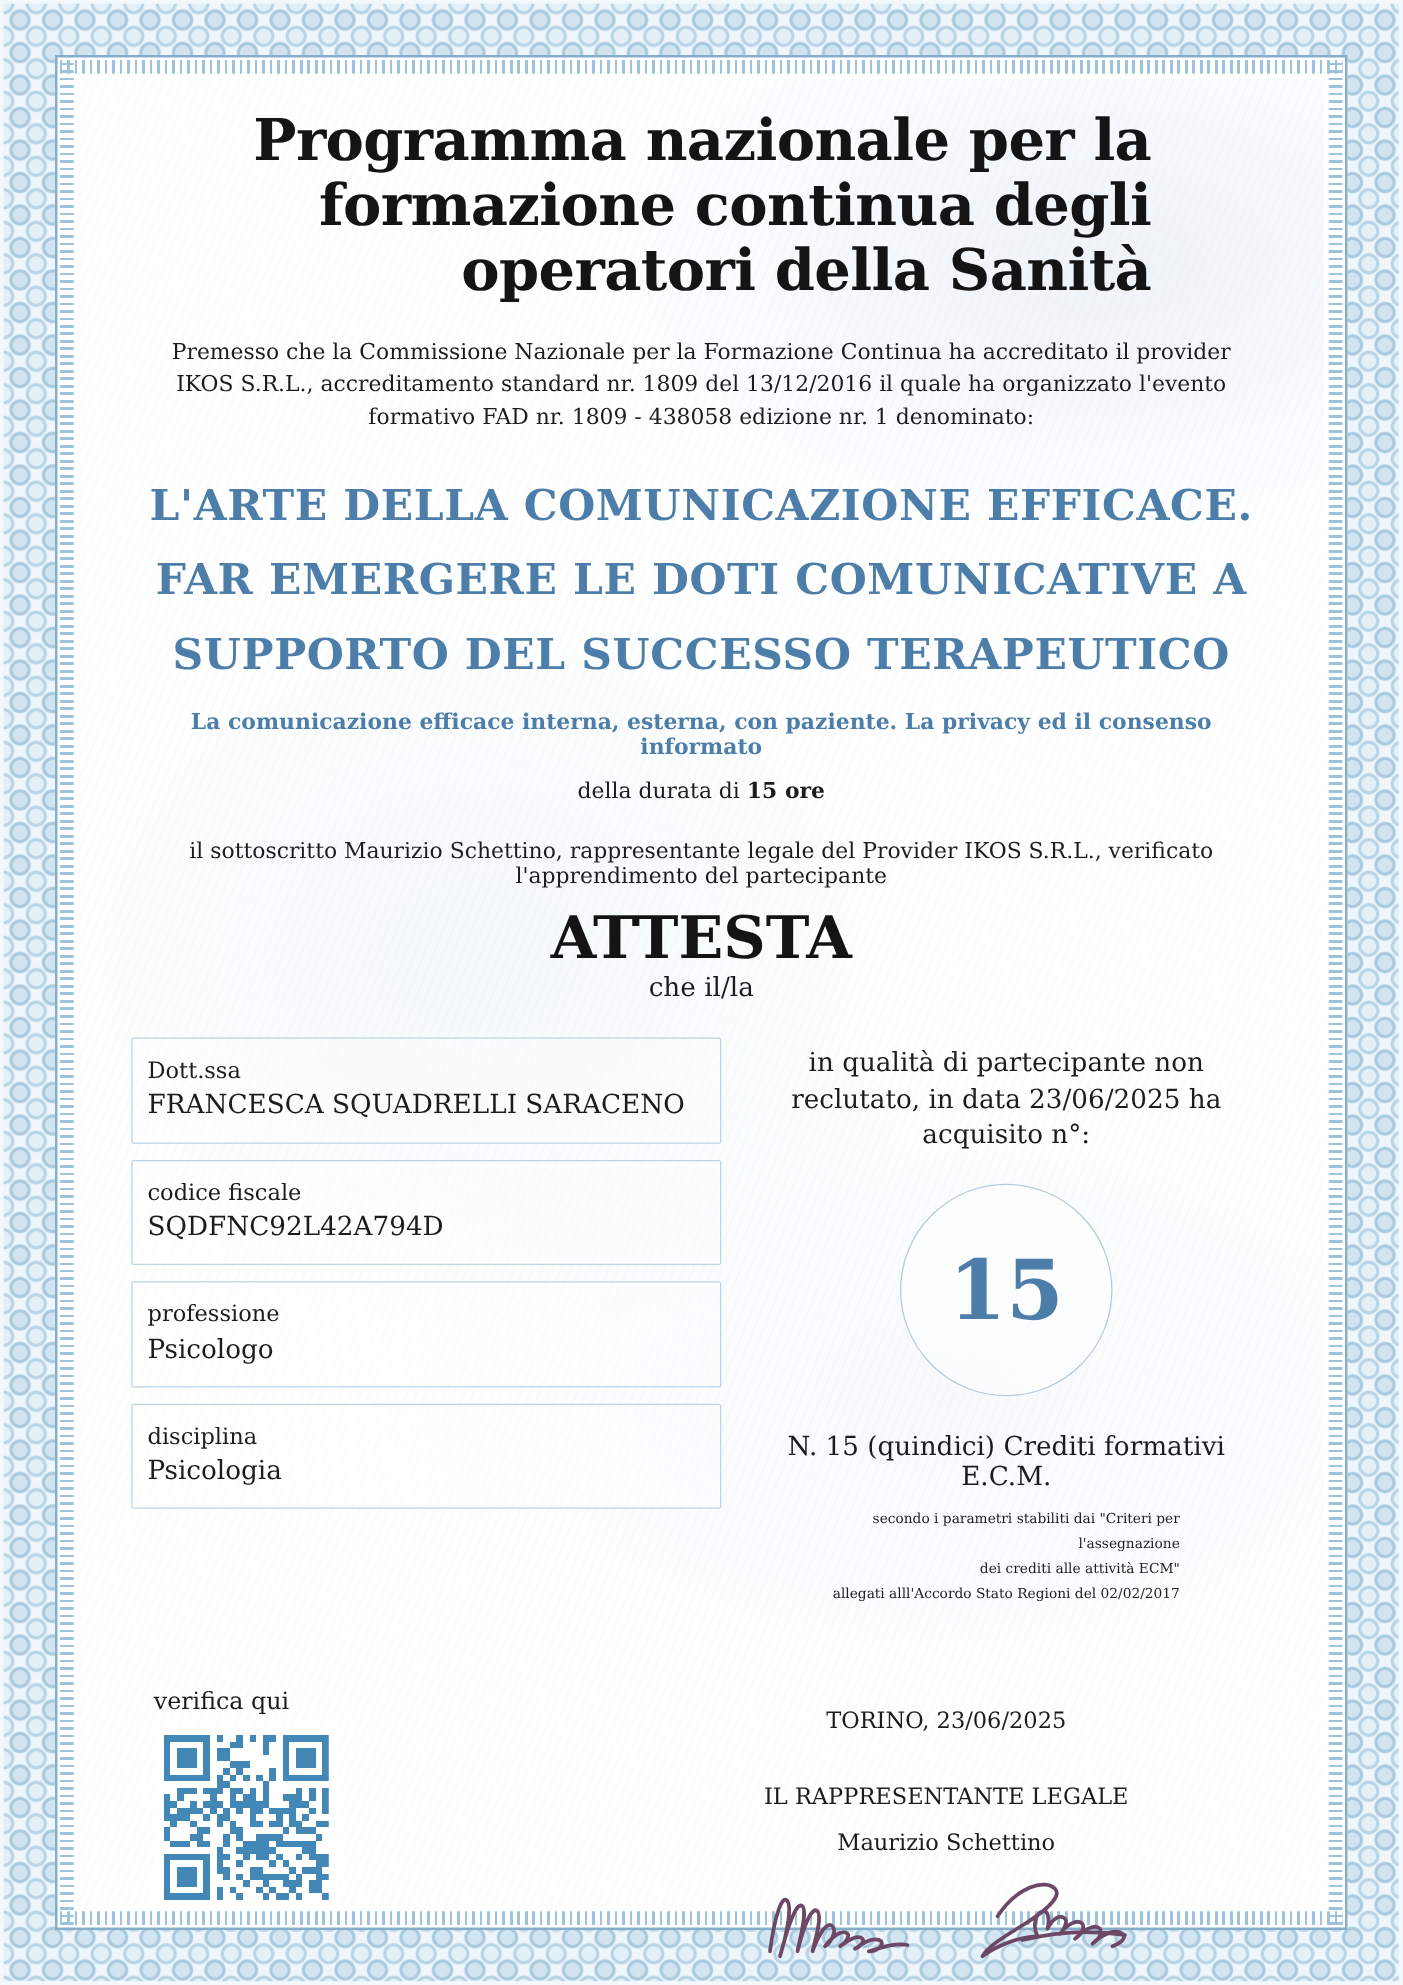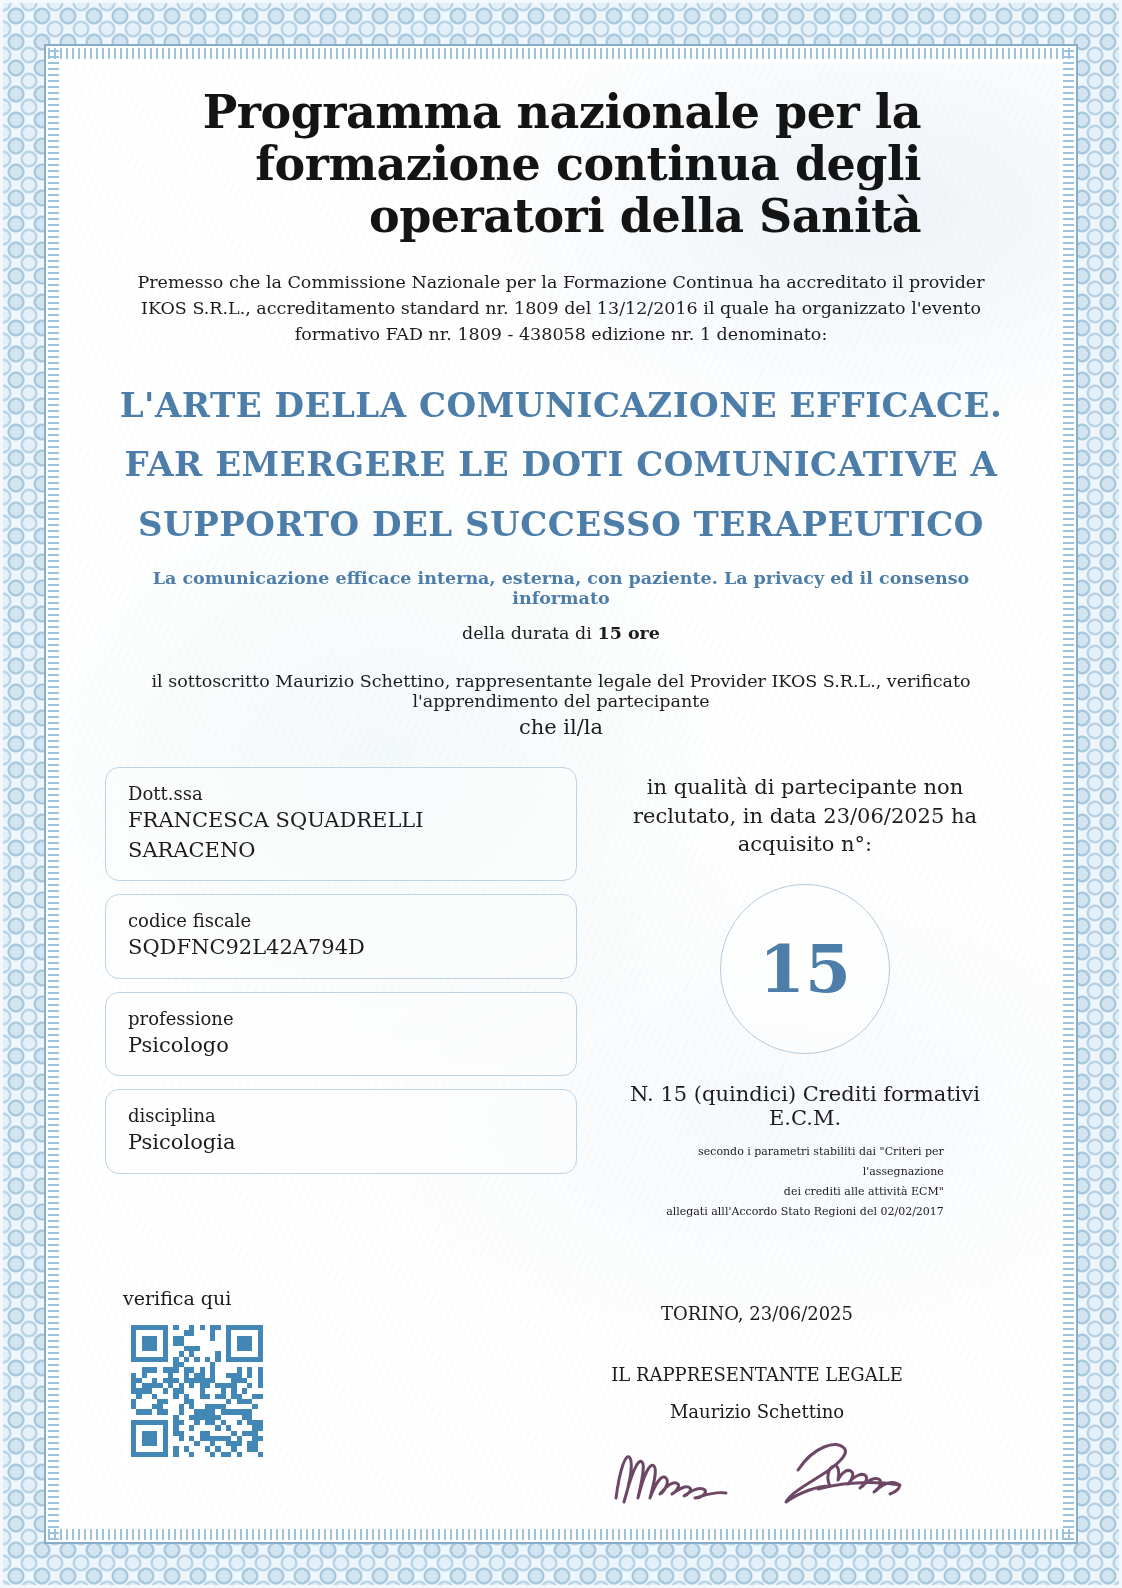--- a/index.html
+++ b/index.html
@@ -60,22 +60,22 @@
   .objective-intro{margin:36px auto 0 auto;font-size:17.5px;text-align:center;}
   .objective{margin:14px auto 0 auto;font-size:17.5px;font-weight:700;text-align:center;color:#4d7ea9;max-width:900px;}
   .duration{margin:15px auto 0 auto;font-size:17.5px;text-align:center;}
   .duration b{font-weight:700;}
   .statement{margin:28px auto 0 auto;font-size:17.5px;text-align:center;max-width:980px;}
   .attesta{margin:16px auto 0 auto;font-size:47px;font-weight:700;text-align:center;line-height:1;color:#141414;}
   .attesta-sub{margin:4px auto 0 auto;font-size:21px;text-align:center;}
   .main-row{display:flex;margin-top:28px;}
   .fields-col{width:472px;flex:none;padding-left:6px;}
   .field-box{
-    border:1px solid #bcd4e6;border-radius:14px;
-    padding:13px 22px 15px 22px;margin-bottom:13px;
+    border:1px solid #bcd4e6;border-radius:2px;
+    padding:13px 22px 15px 12px;margin-bottom:13px;
     background:rgba(255,255,255,0.35);
   }
   .field-label{font-size:18px;line-height:1.4;}
   .field-value{font-size:21px;line-height:1.4;}
   .credits-col{flex:1;display:flex;flex-direction:column;align-items:center;padding:0 30px 0 40px;}
   .qualification{font-size:21px;line-height:1.35;text-align:center;max-width:380px;margin-top:6px;}
   .credit-circle{
     width:168px;height:168px;border-radius:50%;
     border:1px solid #b5cadb;background:rgba(255,255,255,0.5);
     display:flex;align-items:center;justify-content:center;
@@ -111,20 +111,21 @@
 
       <div class="premise">Premesso che la Commissione Nazionale per la Formazione Continua ha accreditato il provider IKOS S.R.L., accreditamento standard nr. 1809 del 13/12/2016 il quale ha organizzato l'evento formativo FAD nr. 1809 - 438058 edizione nr. 1 denominato:</div>
 
       <div class="course-title">L'ARTE DELLA COMUNICAZIONE EFFICACE. FAR EMERGERE LE DOTI COMUNICATIVE A SUPPORTO DEL SUCCESSO TERAPEUTICO</div>
 
       <div class="objective">La comunicazione efficace interna, esterna, con paziente. La privacy ed il consenso informato</div>
       <div class="duration"><span>della durata di </span><b>15 ore</b></div>
 
       <div class="statement">il sottoscritto Maurizio Schettino, rappresentante legale del Provider IKOS S.R.L., verificato l'apprendimento del partecipante</div>
 
+      <div class="attesta">ATTESTA</div>
       <div class="attesta-sub">che il/la</div>
 
       <div class="main-row">
         <div class="fields-col">
           <div class="field-box">
             <div class="field-label">Dott.ssa</div>
             <div class="field-value">FRANCESCA SQUADRELLI SARACENO</div>
           </div>
           <div class="field-box">
             <div class="field-label">codice fiscale</div>

